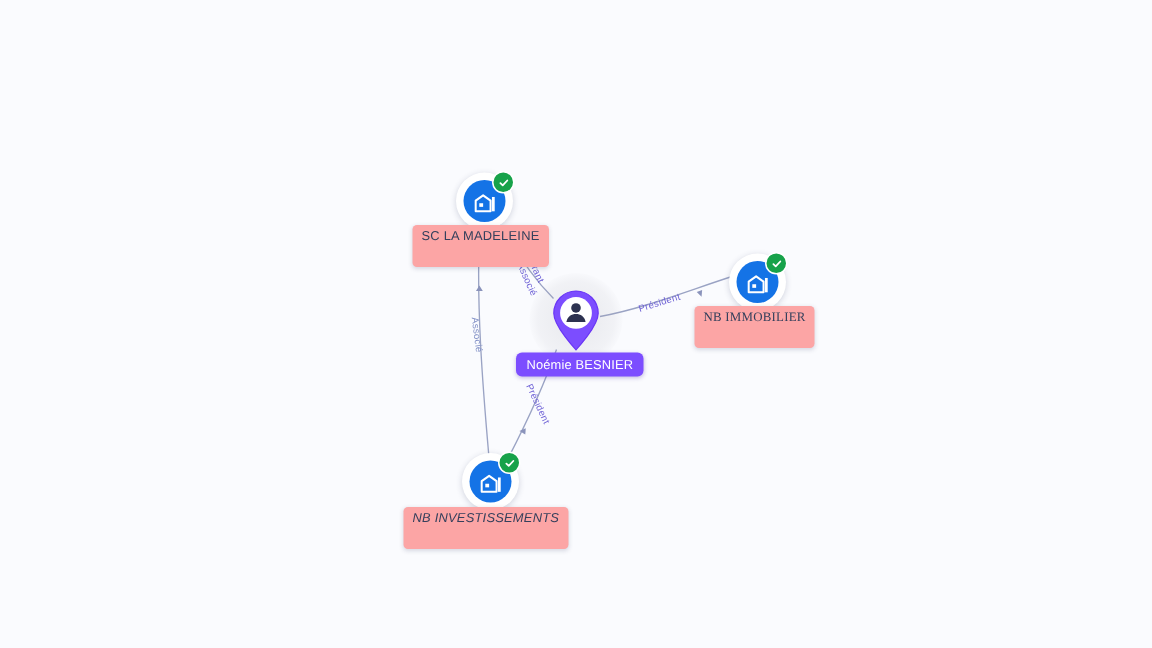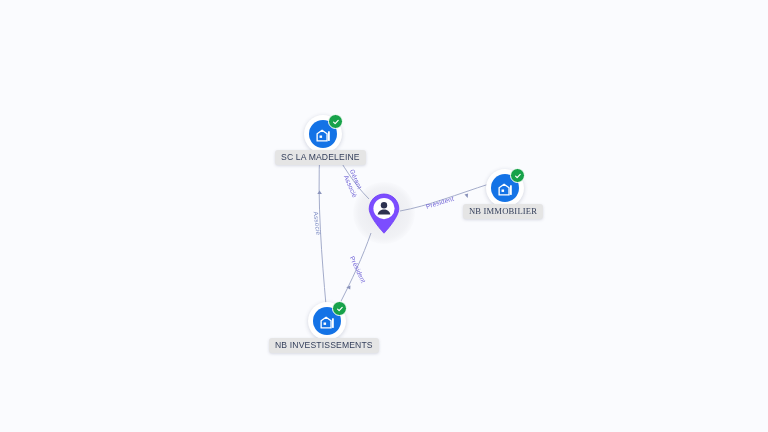--- a/index.html
+++ b/index.html
@@ -73,23 +73,23 @@
     top: -10px;
     width: 62px;
     height: 62px;
     border-radius: 50%;
     background: radial-gradient(circle, rgba(150,150,160,0.19) 0%, rgba(160,160,170,0.10) 58%, rgba(180,180,190,0.0) 74%);
   }
 
   
   .node-label {
     position: absolute;
-    background: #e5e5e5;
+    background: #fca5a5;
     border-radius: 3px;
-    padding: 2px 6px 3px 6px;
+    padding: 2px 6px 16px 6px;
     font-size: 8.6px;
     letter-spacing: 0.15px;
     color: #35405c;
     white-space: nowrap;
     box-shadow: 0 1px 3px rgba(40,50,90,0.17);
   }
   .person-label {
     position: absolute;
     background: #7c4dff;
     border-radius: 4px;
@@ -182,25 +182,26 @@
         <rect x="6.4" y="13.4" width="3.6" height="3.4" fill="#ffffff"></rect>
         <rect x="18.3" y="7.5" width="2.6" height="13.5" fill="#ffffff"></rect>
       </svg>
     </div>
     <div class="verified-badge">
       <svg width="8" height="8" viewBox="0 0 12 12" xmlns="http://www.w3.org/2000/svg">
         <path d="M2.4 6.2 L4.7 8.4 L9.3 3.5" fill="none" stroke="#ffffff" stroke-width="1.8" stroke-linecap="round" stroke-linejoin="round"></path>
       </svg>
     </div>
   </div>
-  <div class="node-label" style="left:269px; top:338px;">NB INVESTISSEMENTS</div>
+  <div class="node-label" style="left:269px; top:338px;font-style:italic;">NB INVESTISSEMENTS</div>
 
   <div class="person-node" style="left:367px; top:192px;">
     <div class="person-halo"></div>
     <svg width="34" height="42" viewBox="0 0 34 42" xmlns="http://www.w3.org/2000/svg" style="position:absolute; left:0; top:0;">
       <path d="M17 41.2 C17 41.2 2.2 25.6 2.2 16.8 C2.2 8.6 8.8 2.0 17 2.0 C25.2 2.0 31.8 8.6 31.8 16.8 C31.8 25.6 17 41.2 17 41.2 Z" fill="#7c4dff" stroke="#6a36f5" stroke-width="0.8"></path>
       <circle cx="17" cy="16.6" r="10.6" fill="#ffffff"></circle>
       <circle cx="17" cy="13.3" r="3.2" fill="#2d3250"></circle>
       <path d="M10.6 22.6 C11.4 18.9 14.0 17.4 17 17.4 C20.0 17.4 22.6 18.9 23.4 22.6 Z" fill="#2d3250"></path>
     </svg>
   </div>
+  <div class="person-label" style="left:344px; top:235px;">Noémie BESNIER</div>
 
 </div>
 
 </body></html>

